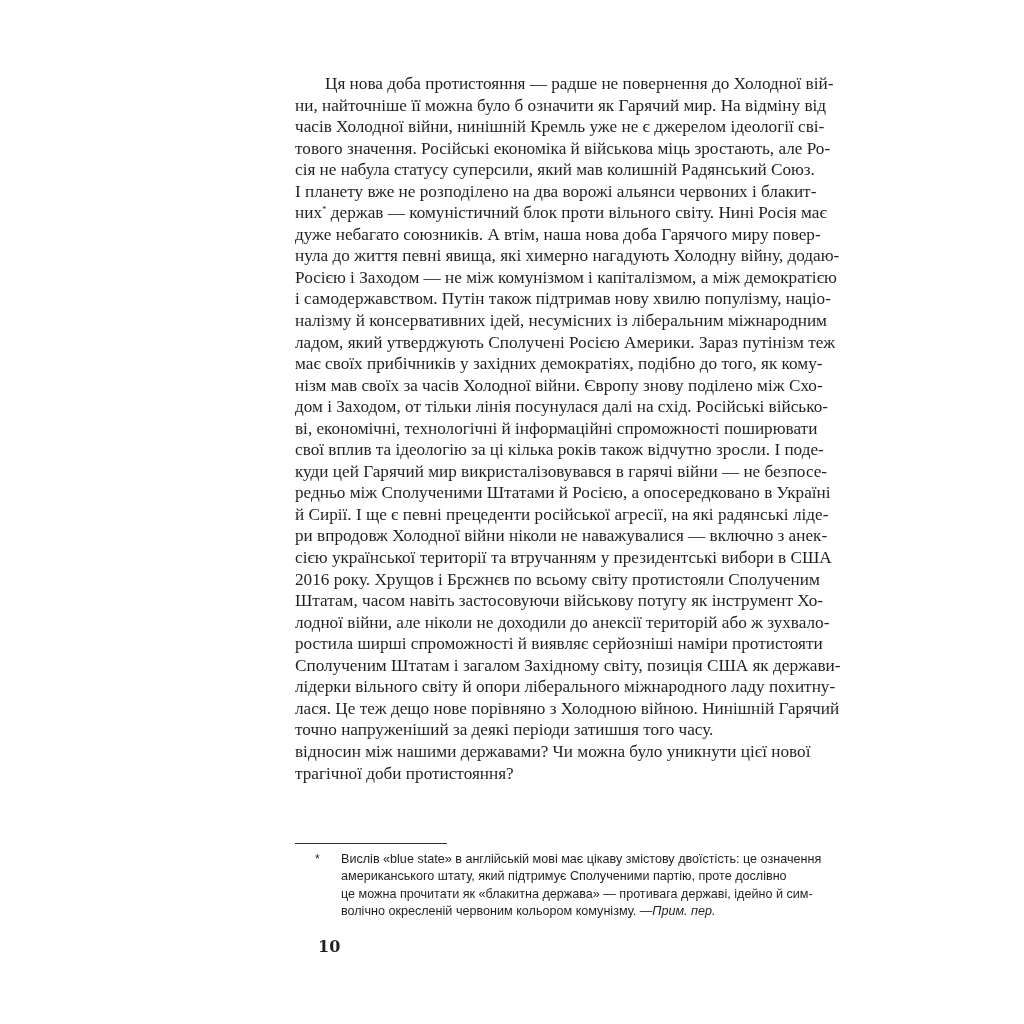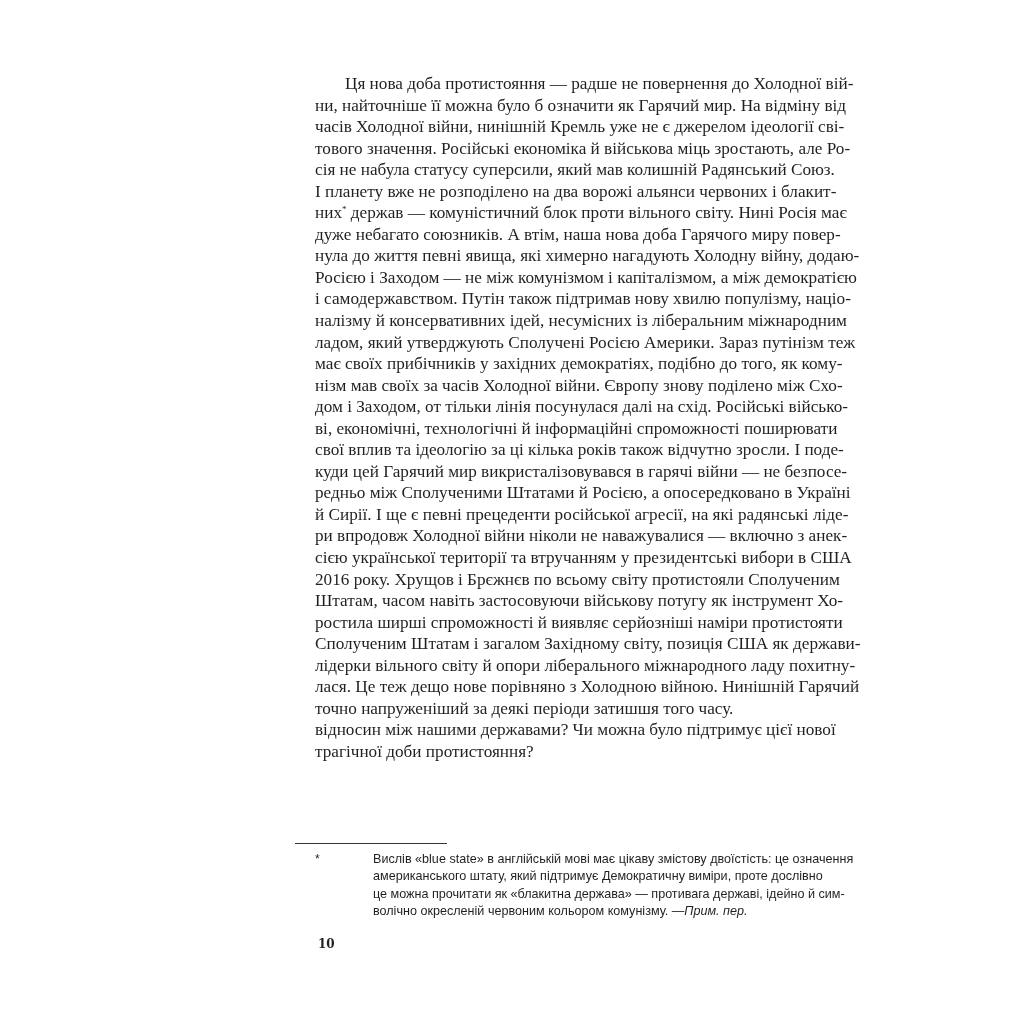--- a/index.html
+++ b/index.html
@@ -22,21 +22,20 @@
     }
     .text-block {
       position: absolute;
       left: 295px;
       top: 73px;
       width: 479px;
       font-family: "Liberation Serif", "DejaVu Serif", serif;
       font-size: 17.2px;
       line-height: 21.55px;
       color: #231f20;
-      margin-left: 20px;
     }
     .line {
       display: block;
       white-space: nowrap;
       text-align: justify;
       text-align-last: justify;
       height: 21.55px;
       overflow: visible;
     }
     .line.last {
@@ -72,42 +71,41 @@
       position: absolute;
       left: 20px;
       top: 0;
       font-size: 12px;
     }
     .footnote-body {
       position: absolute;
       left: 46px;
       top: 0;
       width: 433px;
-      margin-left: 32px;
     }
     .fn-line {
       display: block;
       white-space: nowrap;
       text-align: justify;
       text-align-last: justify;
       height: 17.3px;
     }
     .fn-line.last {
       text-align-last: left;
     }
     .italic {
       font-style: italic;
     }
     .page-number {
       position: absolute;
       left: 318px;
       top: 937px;
       font-family: "DejaVu Serif", "Liberation Serif", serif;
       font-weight: bold;
-      font-size: 12px;
+      font-size: 16px;
       color: #231f20;
     }
   </style>
 </head>
 <body>
 
 <div class="page">
 
   <div class="text-block">
 
@@ -129,37 +127,38 @@
     <span class="line">дом і Заходом, от тільки лінія посунулася далі на схід. Російські військо-</span>
     <span class="line">ві, економічні, технологічні й інформаційні спроможності поширювати</span>
     <span class="line">свої вплив та ідеологію за ці кілька років також відчутно зросли. І поде-</span>
     <span class="line">куди цей Гарячий мир викристалізовувався в гарячі війни — не безпосе-</span>
     <span class="line">редньо між Сполученими Штатами й Росією, а опосередковано в Україні</span>
     <span class="line">й Сирії. І ще є певні прецеденти російської агресії, на які радянські ліде-</span>
     <span class="line">ри впродовж Холодної війни ніколи не наважувалися — включно з анек-</span>
     <span class="line">сією української території та втручанням у президентські вибори в США</span>
     <span class="line">2016 року. Хрущов і Брєжнєв по всьому світу протистояли Сполученим</span>
     <span class="line">Штатам, часом навіть застосовуючи військову потугу як інструмент Хо-</span>
+    <span class="line">лодної війни, але ніколи не доходили до анексії територій або ж зухвало-</span>
     <span class="line">ростила ширші спроможності й виявляє серйозніші наміри протистояти</span>
     <span class="line">Сполученим Штатам і загалом Західному світу, позиція США як держави-</span>
     <span class="line">лідерки вільного світу й опори ліберального міжнародного ладу похитну-</span>
     <span class="line">лася. Це теж дещо нове порівняно з Холодною війною. Нинішній Гарячий</span>
     <span class="line last">точно напруженіший за деякі періоди затишшя того часу.</span>
 
-    <span class="line">відносин між нашими державами? Чи можна було підтримує цієї нової</span>
+    <span class="line">відносин між нашими державами? Чи можна було уникнути цієї нової</span>
     <span class="line last">трагічної доби протистояння?</span>
   </div>
 
   <div class="footnote-rule"></div>
 
   <div class="footnote">
     <span class="footnote-marker">*</span>
     <div class="footnote-body">
       <span class="fn-line">Вислів «blue state» в англійській мові має цікаву змістову двоїстість: це означення</span>
-      <span class="fn-line">американського штату, який підтримує Демократичну виміри, проте дослівно</span>
+      <span class="fn-line">американського штату, який підтримує Сполученими партію, проте дослівно</span>
       <span class="fn-line">це можна прочитати як «блакитна держава» — противага державі, ідейно й сим-</span>
       <span class="fn-line last"><span>волічно окресленій червоним кольором комунізму. —</span><span class="italic">Прим. пер.</span></span>
     </div>
   </div>
 
   <div class="page-number">10</div>
 
 </div>
 
 </body></html>

